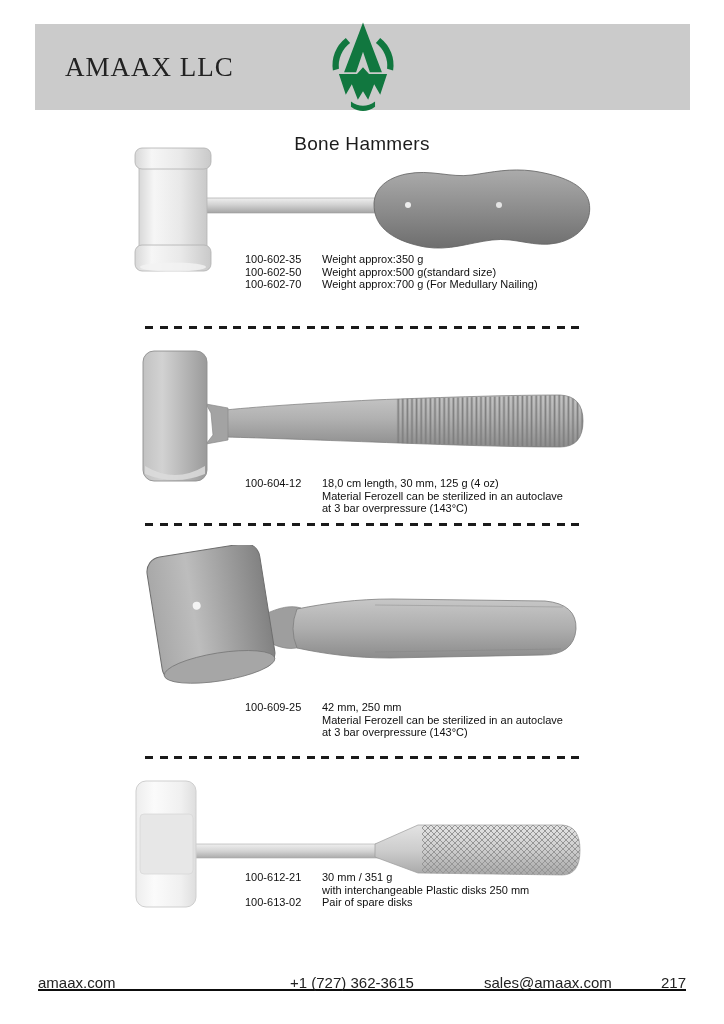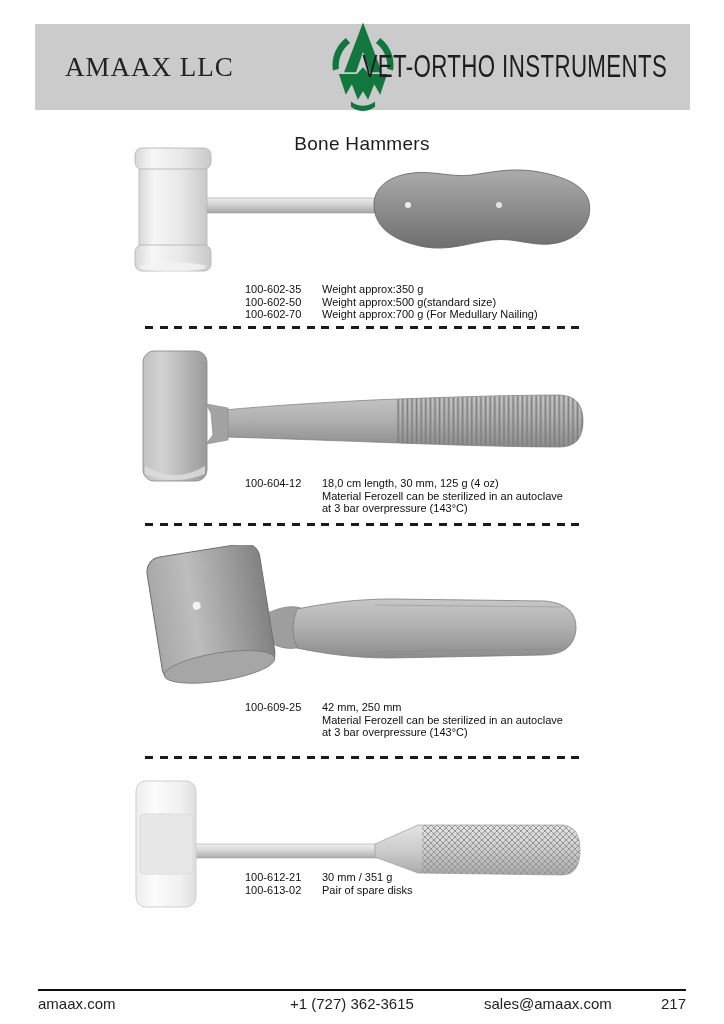--- a/index.html
+++ b/index.html
@@ -38,38 +38,38 @@
     letter-spacing:0.3px; color:#1c1c1c;
   }
   
   .product-image { position:absolute; }
   .img1 { left:130px; top:143px; }
   .img2 { left:130px; top:347px; }
   .img3 { left:125px; top:543px; }
   .img4 { left:110px; top:778px; }
   
   .specs { position:absolute; left:245px; font-size:11px; line-height:12.6px; color:#0f0f0f; }
-  .specs1 { top:281px; }
+  .specs1 { top:251px; }
   .specs2 { top:475px; }
   .specs3 { top:699px; }
   .specs4 { top:869px; }
   .spec-row { display:flex; }
   .spec-code { width:77px; flex:0 0 77px; white-space:nowrap; }
   .spec-text { white-space:nowrap; }
   
   .divider {
     position:absolute; left:145px; width:441px; height:3px;
     background:repeating-linear-gradient(90deg,#1a1a1a 0 8px,transparent 8px 14.7px);
   }
   .d1 { top:324px; }
   .d2 { top:521px; }
   .d3 { top:754px; }
   
   .footer-rule { position:absolute; left:38px; top:987px; width:648px; height:2px; background:#0d0d0d; }
-  .footer-item { position:absolute; top:993px; font-size:15px; color:#222; white-space:nowrap; }
+  .footer-item { position:absolute; top:972px; font-size:15px; color:#222; white-space:nowrap; }
   .f-web   { left:38px; }
   .f-phone { left:290px; }
   .f-email { left:484px; }
   .f-page  { right:38px; }
 </style>
 </head>
 <body>
 
 <div class="page">
 
@@ -79,23 +79,20 @@
       <svg width="86" height="96" viewBox="0 0 100 110" xmlns="http://www.w3.org/2000/svg" aria-hidden="true">
         <g fill="#11773f">
           <path d="M30,20 A40,40 0 0 0 15,58 L22,56 A33,33 0 0 1 35,26 Z"></path>
           <path d="M70,20 A40,40 0 0 1 85,58 L78,56 A33,33 0 0 0 65,26 Z"></path>
           <path d="M50,2 L72,60 L58,60 L50,36 L42,60 L28,60 Z"></path>
           <path d="M22,62 L43,62 L50,54 L57,62 L78,62 L70,86 L63,74 L56,92 L50,82 L44,92 L37,74 L30,86 Z"></path>
           <path d="M36,94 Q50,104 64,94 L64,100 Q50,110 36,100 Z"></path>
         </g>
       </svg>
     </div>
-    <div class="brand">
-      <span class="brand-inner">VET-ORTHO INSTRUMENTS</span>
-    </div>
   </header>
 
   <h1 class="title">Bone Hammers</h1>
 
   <div class="product-image img1">
     <svg width="470" height="130" viewBox="0 0 470 130" xmlns="http://www.w3.org/2000/svg" aria-hidden="true">
       <defs>
         <linearGradient id="g1head" x1="0" x2="1" y1="0" y2="0">
           <stop offset="0" stop-color="#d8d8d8"></stop>
             <stop offset="0.22" stop-color="#f6f6f6"></stop>
@@ -258,20 +255,24 @@
       <rect x="30" y="34" width="53" height="60" rx="4" fill="#e7e7e7" stroke="#d8d8d8" stroke-width="0.8"></rect>
     </svg>
   </div>
 
   <div class="specs specs4">
     <div class="spec-row">
       <span class="spec-code">100-612-21</span>
       <span class="spec-text">30 mm / 351 g</span>
     </div>
     <div class="spec-row">
+      <span class="spec-code"></span>
+      <span class="spec-text">with interchangeable Plastic disks 250 mm</span>
+    </div>
+    <div class="spec-row">
       <span class="spec-code">100-613-02</span>
       <span class="spec-text">Pair of spare disks</span>
     </div>
   </div>
 
   <div class="footer-rule"></div>
   <span class="footer-item f-web">amaax.com</span>
   <span class="footer-item f-phone">+1 (727) 362-3615</span>
   <span class="footer-item f-email">sales@amaax.com</span>
   <span class="footer-item f-page">217</span>

